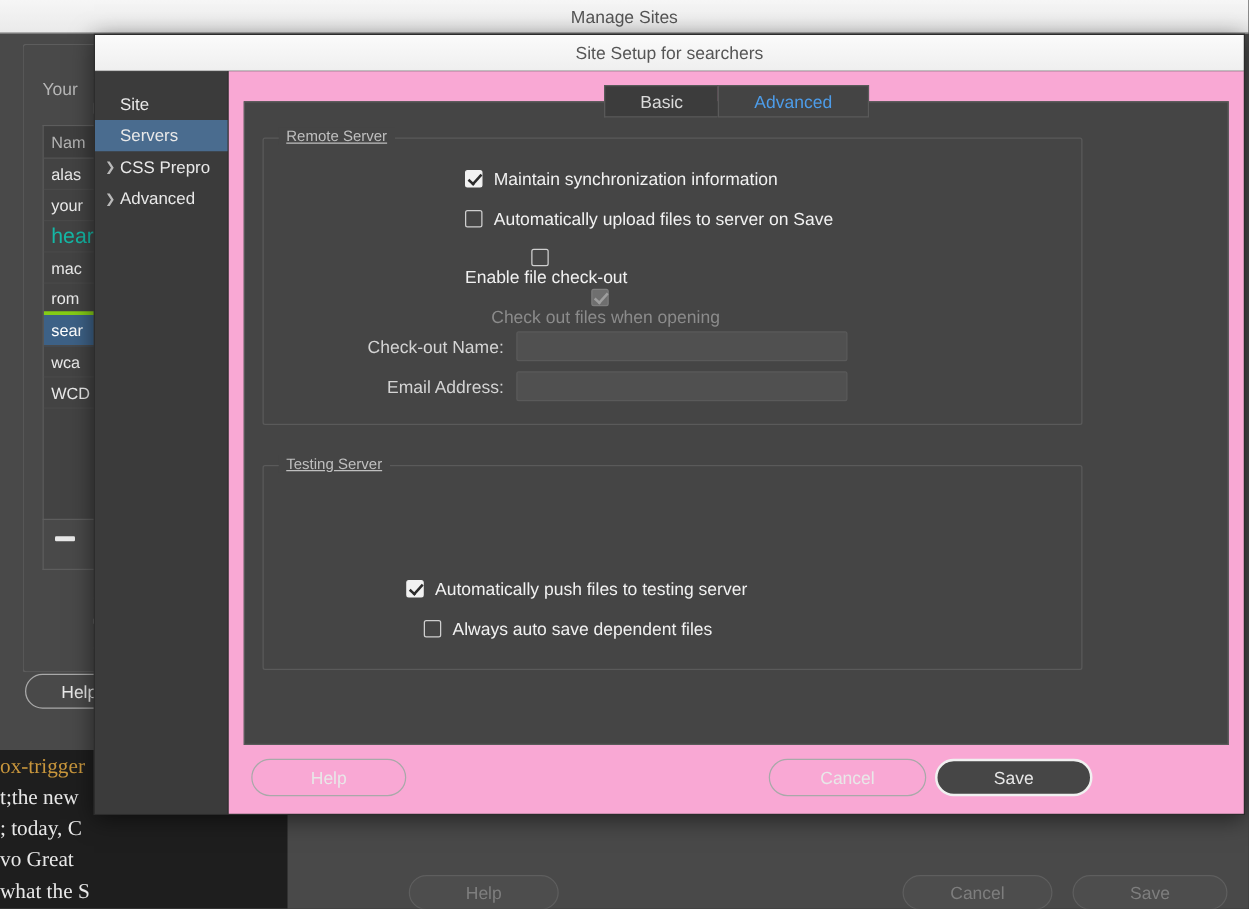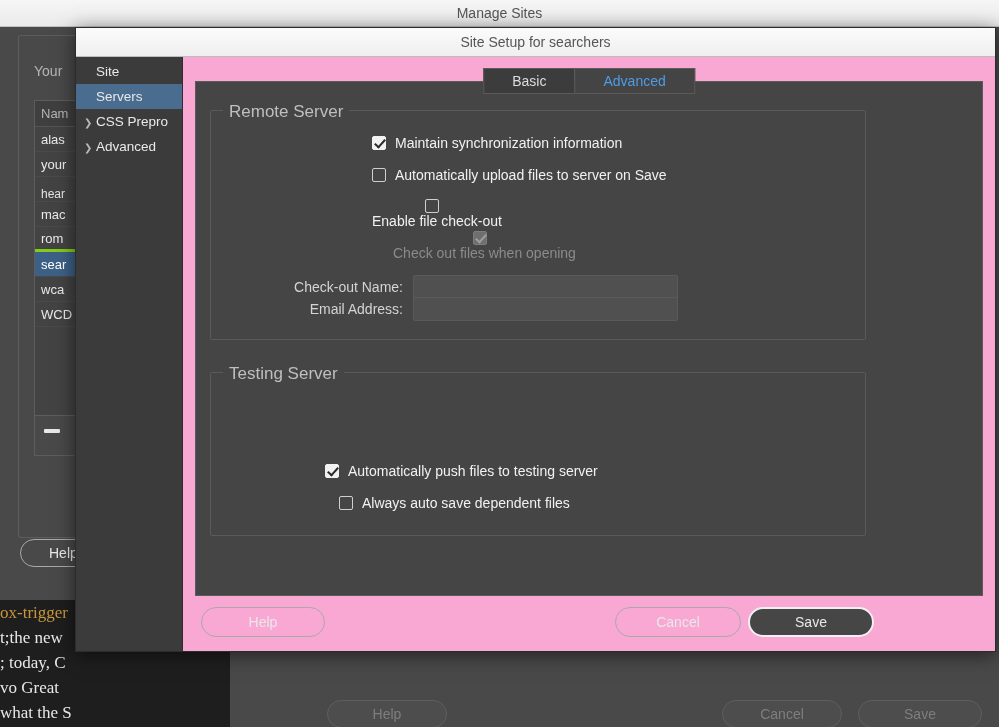--- a/index.html
+++ b/index.html
@@ -180,21 +180,21 @@
     left: 0; top: 29px;
     width: 919px; height: 594px;
     display: flex;
   }
 
   
   .setup-sidebar {
     width: 107px;
     background: #3b3b3b;
     border-right: 1px solid #2f2f2f;
-    padding-top: 2px;
+    padding-top: 14px;
     flex: 0 0 107px;
   }
   .side-item {
     height: 25px;
     display: flex; align-items: center;
     padding-left: 20px;
     font-size: 13.5px;
     color: #e9e9e9;
     position: relative;
     white-space: nowrap;
@@ -248,22 +248,23 @@
   .fs {
     position: absolute;
     border: 1px solid #5a5a5a;
     border-radius: 2px;
   }
   .fs-legend {
     position: absolute;
     top: -9px; left: 12px;
     background: #454545;
     padding: 0 6px;
-    font-size: 17px;
+    font-size: 12px;
     color: #bfbfbf;
+    text-decoration: underline;
   }
   .fs-remote { left: 14px; top: 28px; width: 656px; height: 230px; }
   .fs-testing { left: 14px; top: 290px; width: 656px; height: 164px; }
 
   
   .cb-row {
     position: absolute;
     display: flex; align-items: center;
     font-size: 14px;
     color: #f1f1f1;
@@ -423,21 +424,21 @@
     <div style="position:absolute;left:34px;top:36px;font-size:14px;color:#b6b6b6;">Your</div>
 
     <div style="position:absolute;left:34px;top:73px;width:45px;height:316px;border:1px solid #5d5d5d;border-right:none;background:#434343;overflow:hidden;">
       <div style="height:26px;background:#3f3f3f;border-bottom:1px solid #555;display:flex;align-items:center;padding-left:6px;font-size:13px;color:#b4b4b4;">Nam</div>
       <div style="height:25px;display:flex;align-items:center;padding-left:6px;font-size:13px;color:#eaeaea;border-bottom:1px solid #4a4a4a;">
         <span>alas</span>
         </div>
       <div style="height:25px;display:flex;align-items:center;padding-left:6px;font-size:13px;color:#eaeaea;border-bottom:1px solid #4a4a4a;">
         <span>your</span>
         </div>
-      <div style="height:25px;display:flex;align-items:flex-end;padding-left:6px;font-size:12px;color:#e5e5e5;border-bottom:1px solid #4a4a4a;">
+      <div style="height:25px;display:flex;align-items:center;padding-left:6px;font-size:17px;color:#14b8a6;border-bottom:1px solid #4a4a4a;">
         <span>hear</span>
         </div>
       <div style="height:25px;display:flex;align-items:center;padding-left:6px;font-size:13px;color:#eaeaea;border-bottom:1px solid #4a4a4a;">
         <span>mac</span>
         </div>
       <div style="height:25px;display:flex;align-items:center;padding-left:6px;font-size:13px;color:#eaeaea;border-bottom:3px solid #84cc16;">
         <span>rom</span>
         </div>
       <div style="height:25px;display:flex;align-items:center;padding-left:6px;font-size:13px;color:#fff;background:#3d6186;border-bottom:1px solid #4a4a4a;">
         <span>sear</span>
@@ -511,21 +512,21 @@
             <div class="cb-row" style="left:161px; top:88px;flex-direction:column;">
               <span class="cbox"></span>
               <span>Enable file check-out</span>
             </div>
 
             <div class="cb-row disabled" style="left:182px; top:120px;">
               <span class="cbox disabled-checked"></span>
               <span>Check out files when opening</span>
             </div>
 
-            <div class="form-row" style="left:40px; top:164px;">
+            <div class="form-row" style="left:40px; top:154px;">
               <span class="form-label" style="width:152px;">Check-out Name:</span>
               <input class="text-input" style="width: 265px;" type="text" placeholder="">
             </div>
 
             <div class="form-row" style="left:40px; top:186px;">
               <span class="form-label" style="width:152px;">Email Address:</span>
               <input class="text-input" style="width: 265px;" type="text" placeholder="">
             </div>
           </div>
 

